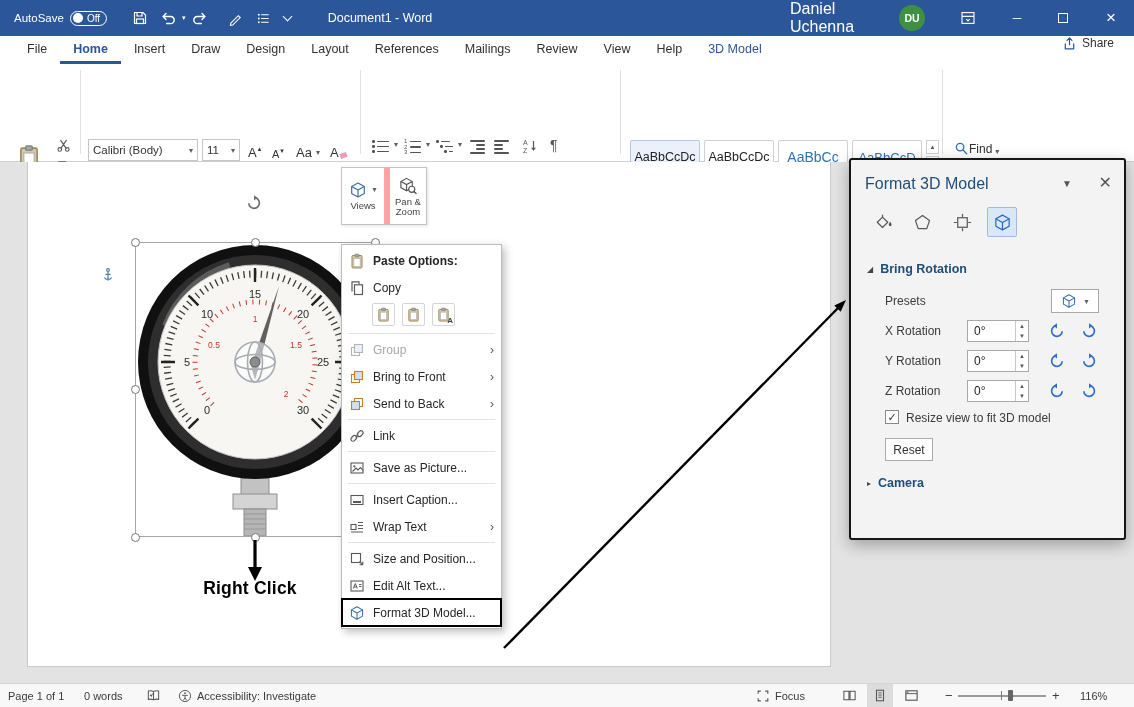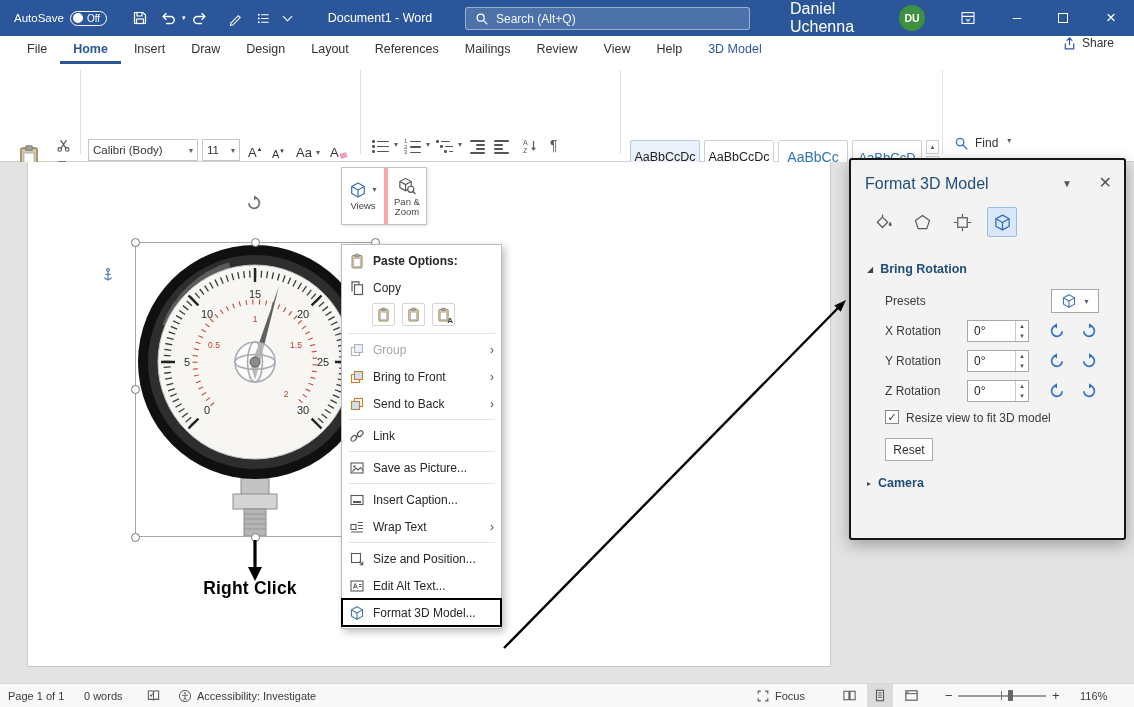--- a/index.html
+++ b/index.html
@@ -45,30 +45,30 @@
   .bulleticon{display:flex;flex-direction:column;gap:2.5px;width:17px}
   .bulleticon u{display:flex;align-items:center;gap:2px;text-decoration:none}
   .bulleticon u b{width:2.6px;height:2.6px;background:#555;border-radius:50%}
   .bulleticon u i{height:1.6px;background:#555;flex:1;border-radius:1px}
   .bulleticon u em{font-style:normal;font-size:6px;color:#555;width:4px;line-height:3px}
   .stylecard{position:absolute;top:76px;width:70px;height:46px;border:1px solid #d2d0ce;background:#fff;display:flex;flex-direction:column;align-items:center;justify-content:center;gap:1px;border-radius:2px}
   .stylecard .prev{font-size:12.5px;color:#222}
   .stylecard .nm{font-size:9.5px;color:#555}
   .stylecard.sel{background:#eaf1fb;border-color:#b5cae6}
   .stylecard.h .prev{color:#2e74b5}
-  .edrow{position:absolute;display:flex;align-items:flex-start;gap:6px;height:20px;font-size:12px;color:#333}
+  .edrow{position:absolute;display:flex;align-items:flex-end;gap:0;height:20px;font-size:12px;color:#333}
   .chevup{position:absolute;width:8px;height:8px;border-left:1.6px solid #605e5c;border-top:1.6px solid #605e5c;transform:rotate(45deg)}
   .scrbtn{position:absolute;left:926px;width:13px;height:14px;border:1px solid #d2d0ce;background:#fff;display:flex;align-items:center;justify-content:center;font-size:7px;color:#555}
 
   
   .docarea{position:absolute;top:162px;left:0;width:100%;height:521px;background:#e3e3e3}
   .page{position:absolute;left:27px;top:0;width:804px;height:505px;background:#fff;border:1px solid #c9c9c9;border-top:none}
   .floatbar{position:absolute;left:341px;top:5px;width:86px;height:58px;background:#fff;border:1px solid #c3c3c3;display:flex;box-shadow:1px 1px 3px rgba(0,0,0,.12)}
   .fcell{width:43px;display:flex;flex-direction:column;align-items:center;justify-content:center;gap:2px;font-size:9.5px;color:#444;text-align:center;line-height:10px}
-  .fcell+.fcell{border-left:4px solid #fca5a5}
+  .fcell+.fcell{border-left:6px solid #fca5a5}
   .selbox{position:absolute;left:135px;top:80px;width:240px;height:295px;border:1px solid #a6a6a6}
   .handle{position:absolute;width:9px;height:9px;border-radius:50%;background:#fff;border:1px solid #767676}
 
   
   .menu{position:absolute;left:341px;top:82px;width:161px;background:#fff;border:1px solid #bcbcbc;box-shadow:3px 3px 8px rgba(0,0,0,.25);padding:2px 0;font-size:12px;color:#262626}
   .mrow{display:flex;align-items:center;height:27px;padding:0 7px;gap:8px}
   .mrow .mi{width:16px;flex:none}
   .mlabel{white-space:nowrap}
   .mrow .sub{margin-left:auto;color:#555;font-size:12px}
   .msep{height:1px;background:#e3e3e3;margin:2px 6px}
@@ -314,26 +314,20 @@
       </div>
     <div class="tb-item" style="left:256px">
         <svg width="15" height="15" viewBox="0 0 16 16">
           <use href="#sym-list"></use>
         </svg>
       </div>
     <div class="tb-item" style="left:284px">
         <i class="chev-dn"></i>
       </div>
     <div class="tb-item" style="left:305px;width:150px;justify-content:center;font-size:12.5px">Document1 - Word</div>
-    <div class="searchbox">
-      <svg width="14" height="14" viewBox="0 0 16 16" style="color:#fff">
-          <use href="#sym-mag"></use>
-        </svg>
-      <input type="text" readonly="" placeholder="Search (Alt+Q)" style="">
-    </div>
     <div class="tb-item" style="left:790px;width:102px;justify-content:flex-end;font-size:16px">Daniel Uchenna</div>
     <div class="tb-item" style="left:899px">
         <span class="avatar">DU</span>
       </div>
     <div class="winbtn" style="left:952px;width:32px">
         <svg width="16" height="16" viewBox="0 0 16 16">
           <use href="#sym-ribbonopts"></use>
         </svg>
       </div>
     <div class="winbtn" style="left:996px;width:42px">

